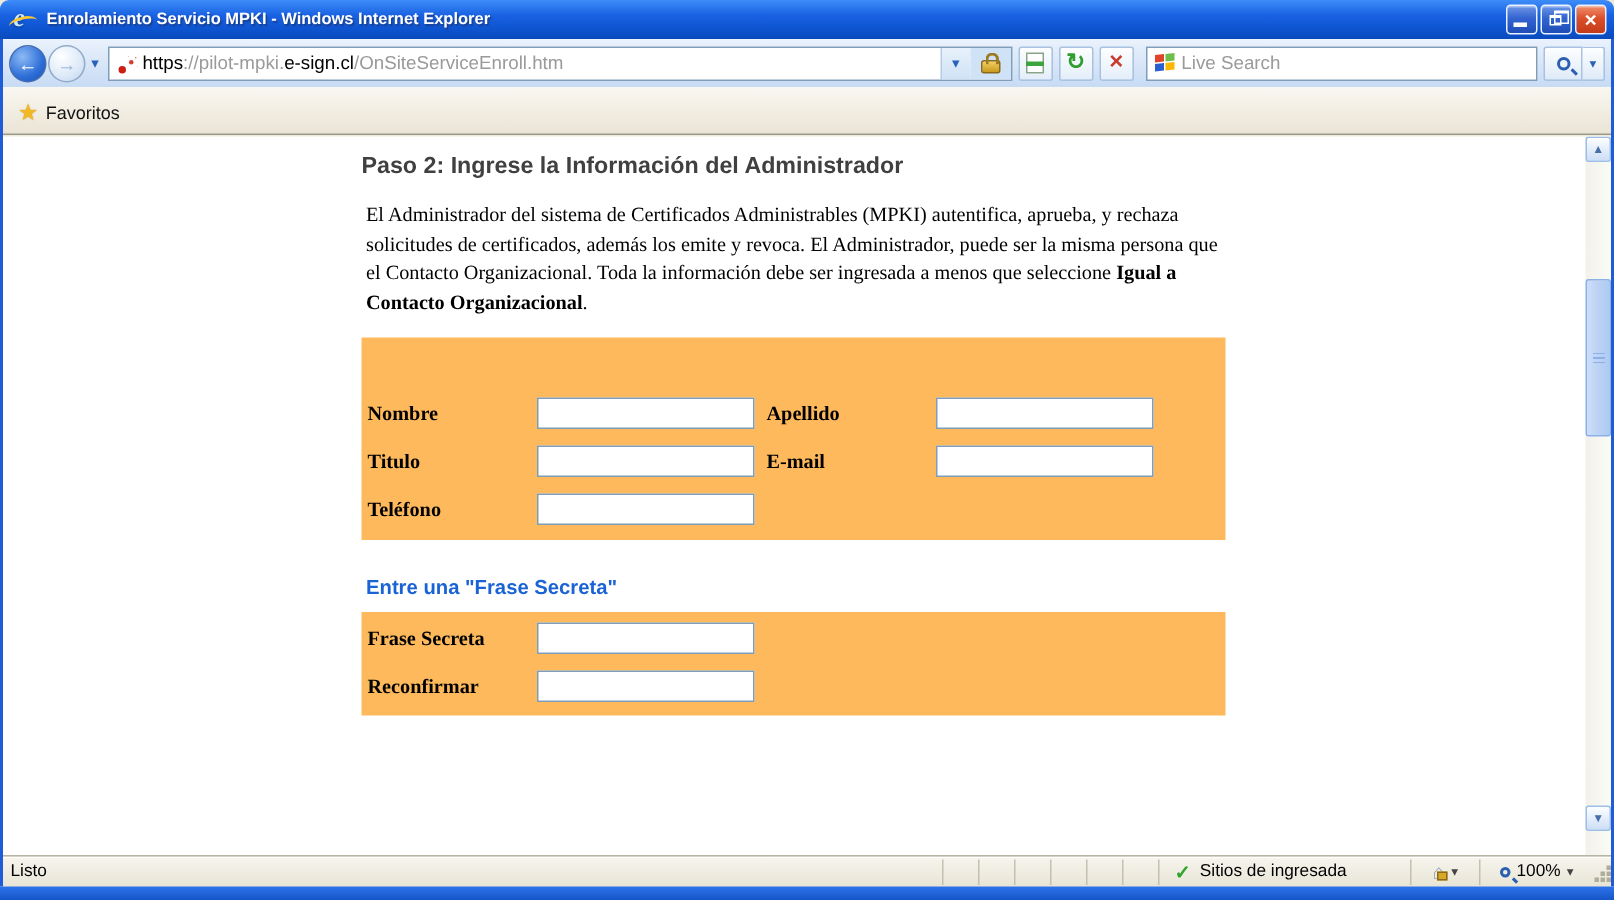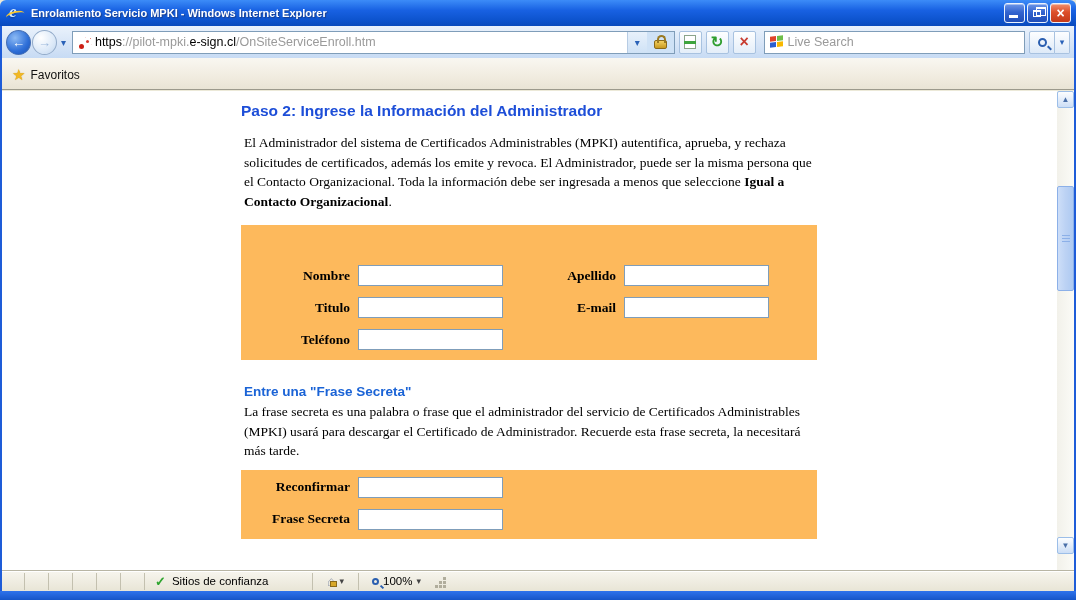--- a/index.html
+++ b/index.html
@@ -98,33 +98,33 @@
   .ic-print::before { content:''; position:absolute; left:3px; top:-3px; width:9px; height:4px; background:#fff; border:1px solid #99998E; }
   .menu-label { display:inline-block; }
   .menu-label::first-letter { text-decoration:underline; }
   .ic-help { width:14px; height:14px; border-radius:50%; background:radial-gradient(circle at 35% 30%, #7FB8F0, #2A66C8); color:#fff;
     font-size:10px; font-weight:bold; text-align:center; line-height:14px; }
   .overflow-chevron { position:absolute; right:8px; top:60px; color:#333; font-size:12px; font-weight:bold; }
 
   
   .viewport { position:absolute; left:2px; top:91px; width:1072px; height:479px; background:#fff; overflow:hidden; }
   .content { margin-left:239px; width:578px; }
-  .h-step { color:#1d4ed8; font-family:"Liberation Sans",sans-serif; font-size:15.5px; font-weight:bold; }
+  .h-step { color:#404040; font-family:"Liberation Sans",sans-serif; font-size:15.5px; font-weight:bold; }
   .h-step2 { padding-top:11px; }
   .content p { font-family:"Liberation Serif",serif; font-size:13.5px; line-height:19.5px; color:#000; margin:13px 0 0 3px; }
   .orange { background:#FDB95C; width:576px; }
   .box1 { margin-top:14px; padding:10px 0 10px 0; }
   .radio-row { display:flex; align-items:center; padding-left:12px; gap:7px; height:20px; }
   .radio { position:relative; width:13px; height:13px; border-radius:50%; background:radial-gradient(circle at 35% 30%, #FFFFFF, #EDEDEA 70%, #D8D8D2); border:1px solid #888; }
   .radio.checked::after { content:''; position:absolute; left:3px; top:3px; width:5px; height:5px; border-radius:50%; background:#1FA11F; }
   .radio-label { font-family:"Liberation Serif",serif; font-weight:bold; font-size:13.5px; }
   .radio-label.second { margin-left:16px; }
   .fields-grid { display:grid; grid-template-columns:105px 145px 105px 145px; column-gap:8px; row-gap:11px;
     align-items:center; margin:30px 0 0 4px; }
-  .flabel { font-family:"Liberation Serif",serif; font-weight:bold; font-size:13.5px; text-align:right; }
+  .flabel { font-family:"Liberation Serif",serif; font-weight:bold; font-size:13.5px; }
   .tb { width:145px; height:21px; border:1px solid #7F9DB9; background:#fff; font-size:12.5px; padding:0 3px; font-family:"Liberation Sans",sans-serif; }
   .h-secret { color:#1A63D6; font-size:13.5px; font-weight:bold; margin:24px 0 0 3px; }
   .content p.secret-p { margin-top:3px; }
   .box2 { margin-top:9px; padding:7px 0 9px 0; }
   .box2 .row { display:flex; align-items:center; gap:8px; margin:0 0 11px 4px; }
   .box2 .row:last-child { margin-bottom:0; }
   .box2 .flabel { width:105px; }
 
   
   .scrollbar { position:absolute; right:0; top:0; width:17px; height:479px; background:#F5F4EE;
@@ -280,52 +280,52 @@
           <span class="flabel">E-mail</span>
           <input class="tb" style="">
           <span class="flabel">Teléfono</span>
           <input class="tb" style="">
           <span></span>
             <span></span>
         </div>
       </div>
 
       <div class="h-secret">Entre una "Frase Secreta"</div>
-      <p class="secret-p">La frase secreta es una palabra o frase que el administrador del servicio de Certificados Administrables (MPKI) usará para descargar el Certificado de Administrador. Recuerde esta frase secreta, la necesitará más tarde.</p>
 
       <div class="orange box2">
         <div class="row">
-          <span class="flabel">Reconfirmar</span>
+          <span class="flabel">Frase Secreta</span>
           <input class="tb" style="">
         </div>
         <div class="row">
-          <span class="flabel">Frase Secreta</span>
+          <span class="flabel">Reconfirmar</span>
           <input class="tb" style="">
         </div>
       </div>
 
     </div>
 
     <div class="scrollbar">
       <span class="sb-btn sb-up">▲</span>
       <span class="sb-thumb"></span>
       <span class="sb-btn sb-down">▼</span>
     </div>
   </div>
 
   <div class="statusbar">
+    <span class="status-text">Listo</span>
     <span class="sep-cell"></span>
     <span class="sep-cell"></span>
     <span class="sep-cell"></span>
     <span class="sep-cell"></span>
     <span class="sep-cell"></span>
     <span class="sep-cell"></span>
     <span class="zone-cell">
       <span class="check">✓</span>
-      <span>Sitios de confianza</span>
+      <span>Sitios de ingresada</span>
     </span>
     <span class="prot-cell">
       <span class="ic-prot">⌂</span>
       <span class="dd">▾</span>
     </span>
     <span class="zoom-cell">
       <span class="mag-s"></span>
       <span>100%</span>
       <span class="dd">▾</span>
     </span>

